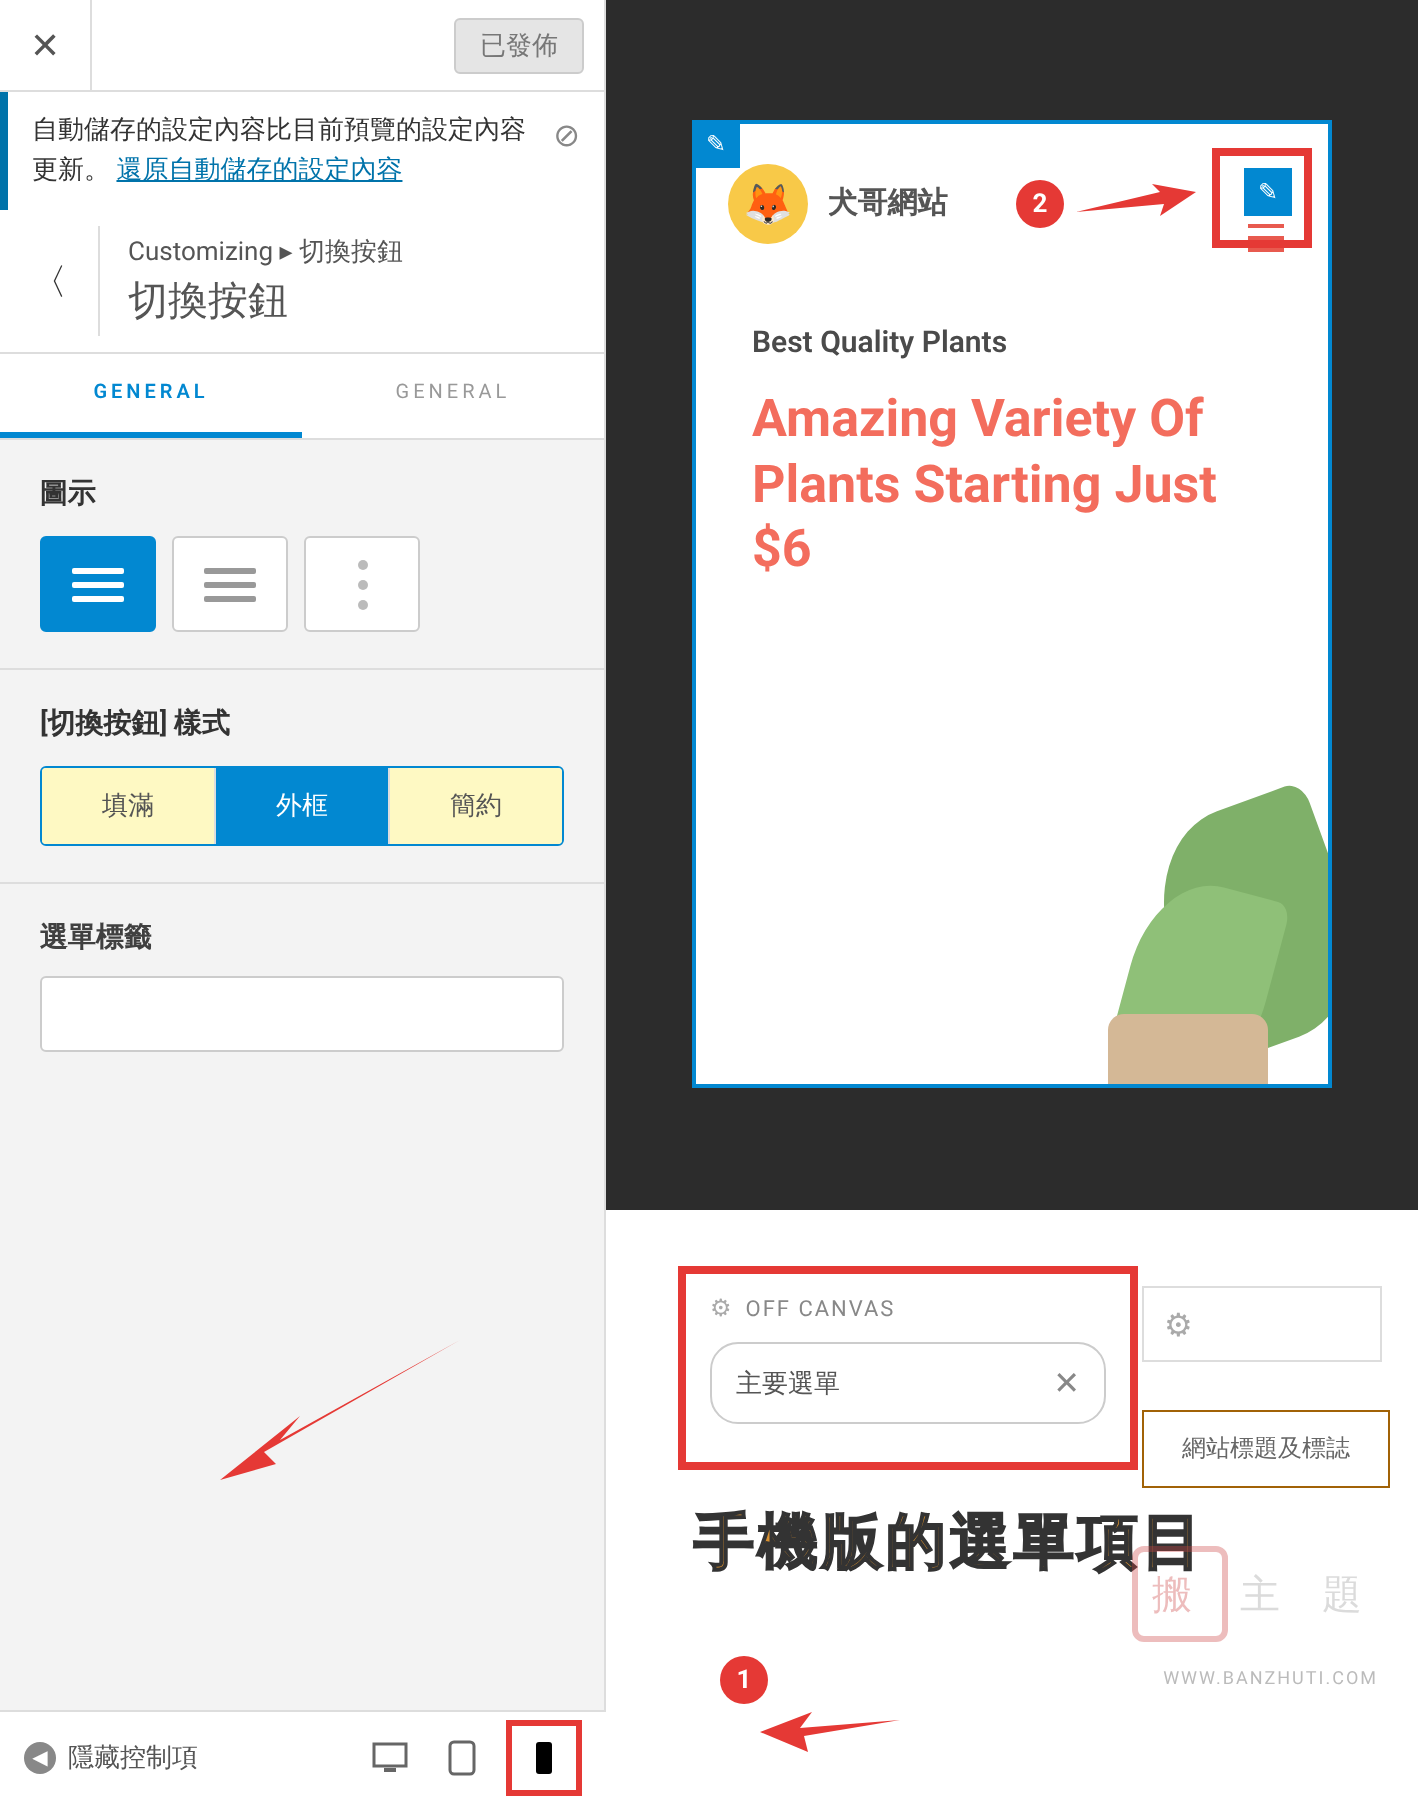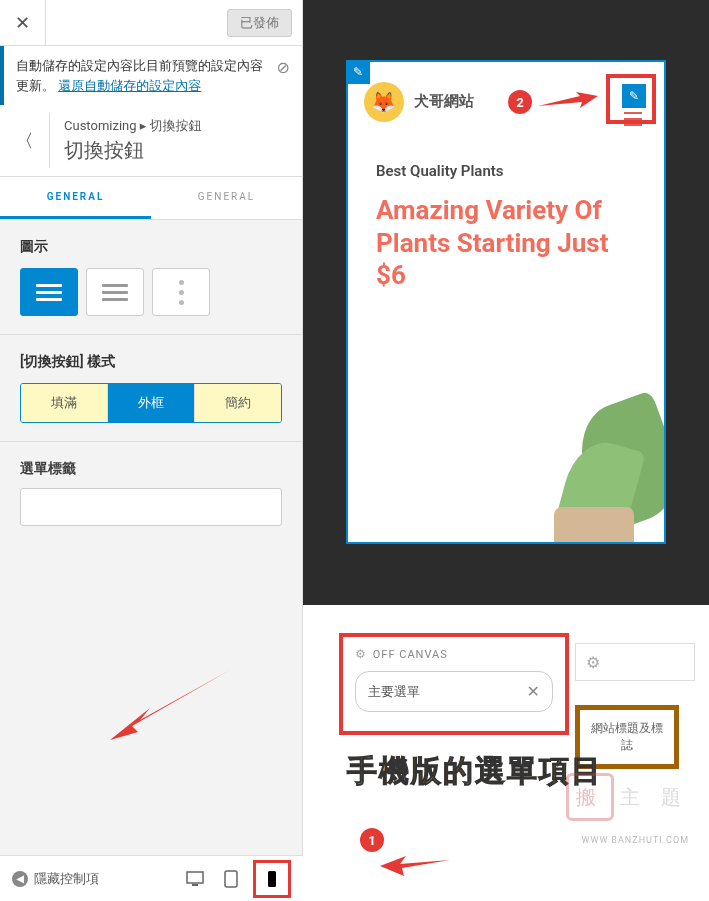--- a/index.html
+++ b/index.html
@@ -69,21 +69,21 @@
 .plant-leaves::after { content: ''; position: absolute; width: 70px; height: 100px; background: #8fc078; border-radius: 50% 10% 50% 10%; right: 50px; bottom: 10px; transform: rotate(15deg); }
 .pot { position: absolute; bottom: 0; right: 30px; width: 80px; height: 35px; background: #d4b896; border-radius: 8px 8px 0 0; }
 .bottom-panel { position: absolute; left: 303px; top: 605px; width: 406px; height: 296px; background: #fff; }
 .off-canvas-box { position: absolute; left: 36px; top: 28px; width: 230px; height: 102px; border: 4px solid #e53935; padding: 10px 12px; }
 .oc-header { display: flex; align-items: center; font-size: 11px; color: #888; letter-spacing: 1px; gap: 6px; margin-bottom: 10px; }
 .gear-small { color: #aaa; font-size: 12px; }
 .menu-item-box { background: #fff; border: 1px solid #ccc; border-radius: 14px; padding: 10px 12px; display: flex; align-items: flex-end; font-size: 13px; color: #555; }
 .menu-item-x { margin-left: auto; color: #888; cursor: pointer; font-size: 16px; }
 .right-boxes { position: absolute; right: 14px; top: 38px; }
 .gear-box { width: 120px; height: 38px; border: 1px solid #ddd; display: flex; align-items: center; padding: 0 10px; color: #aaa; margin-bottom: 24px; }
-.title-box { width: 104px; border: 5px solid #a16207; padding: 10px; font-size: 12px; color: #666; text-align: center; }
+.title-box { width: 124px; border: 1px solid #a16207; padding: 10px; font-size: 12px; color: #666; text-align: center; }
 .annotation-text { position: absolute; left: 44px; top: 146px; font-size: 30px; color: #d89030; font-weight: 700; -webkit-text-stroke: 1px #333; font-family: "Microsoft YaHei", sans-serif; letter-spacing: 2px; }
 .watermark { position: absolute; right: 20px; bottom: 80px; opacity: 0.35; font-size: 20px; color: #999; letter-spacing: 8px; }
 .watermark-stamp { display: inline-block; width: 48px; height: 48px; border: 3px solid #c44; border-radius: 6px; color: #c44; font-size: 20px; text-align: center; line-height: 42px; margin-right: 6px; }
 .watermark-url { position: absolute; right: 20px; bottom: 56px; font-size: 9px; color: #bbb; letter-spacing: 1px; }
 .callout-num-1 { position: absolute; left: 360px; top: 828px; width: 24px; height: 24px; background: #e53935; border-radius: 50%; color: #fff; display: flex; align-items: center; justify-content: center; font-size: 13px; font-weight: bold; z-index: 10; }
 .arrow-1 { position: absolute; left: 380px; top: 852px; z-index: 10; }
 .arrow-annotation { position: absolute; left: 110px; top: 670px; z-index: 10; }
 </style>
 </head>
 <body>

